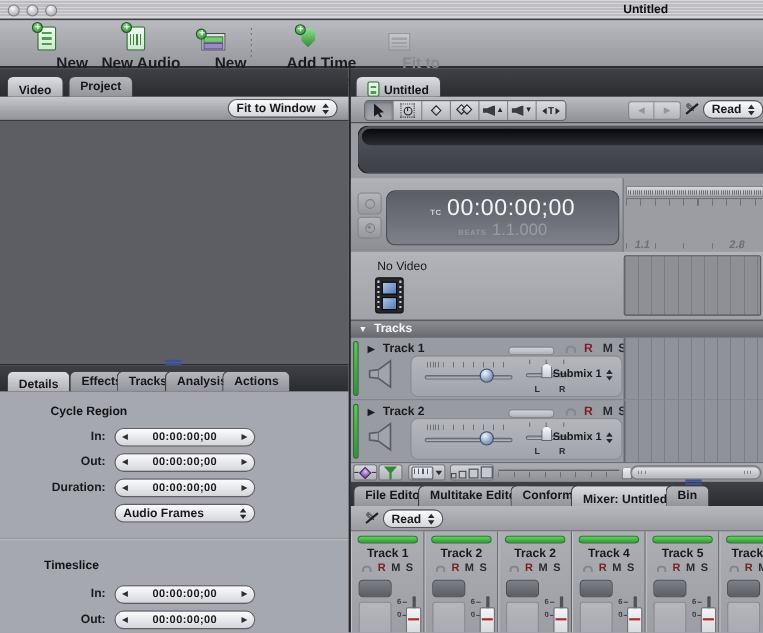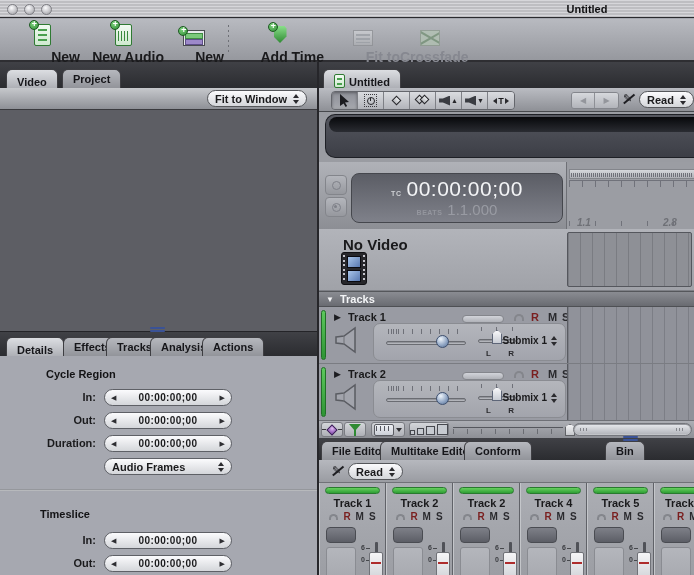--- a/index.html
+++ b/index.html
@@ -166,21 +166,21 @@
   .tickrow { position: absolute; top: 18px; left: 2px; right: 0; height: 7px;
     border-top: 1px solid #70727a;
     background: repeating-linear-gradient(90deg,#70727a 0 1px, transparent 1px 13px); }
   .ruler-lbl { position: absolute; top: 55px; font-size: 10px; font-weight: bold; color: #6e7076; font-style: italic; }
   .bottomticks { position: absolute; bottom: 3px; left: 2px; right: 0; height: 5px;
     background: repeating-linear-gradient(90deg,#70727a 0 1px, transparent 1px 26px); }
 
   
   .videorow { position: absolute; top: 167px; left: 0; right: 0; height: 62px;
     background: linear-gradient(#b2b4ba,#a0a2a8); border-bottom: 1px solid #7e8086; }
-  .novideo { position: absolute; left: 24px; top: 7px; font-size: 15px; font-weight: bold; }
+  .novideo { position: absolute; left: 24px; top: 7px; font-size: 11px; font-weight: normal; }
   .film { position: absolute; left: 22px; top: 23px; width: 26px; height: 33px;
     background: #27272b; border: 1px solid #101014; border-radius: 3px; }
   .film::before, .film::after { content:""; position: absolute; top: 2px; bottom: 2px; width: 2px;
     background: repeating-linear-gradient(180deg,#c4c4cc 0 2px, transparent 2px 4.6px); }
   .film::before { left: 1px; } .film::after { right: 1px; }
   .film .fr { position: absolute; left: 5px; right: 5px; height: 12px;
     background: linear-gradient(135deg,#aac6ea,#5878b0); border: 1px solid #0a0a10; }
   .film .f1 { top: 3px; } .film .f2 { top: 17px; }
   .gridarea { position: absolute; left: 248px; right: 2px; top: 3px; bottom: 3px;
     background: #8e9096; border: 1px solid #55575d; border-radius: 2px;
@@ -342,26 +342,20 @@
         <span style="position:relative"><span class="markericon"></span><i class="plus-badge" style="top:-4px"></i></span>
       </div>
     <div>Add Time Marker</div>
   </div>
   <div class="tb-item disabled" style="left:326px;width:74px">
     <div class="tb-ic">
         <span class="fitwinicon"></span>
       </div>
     <div>Fit to Window</div>
   </div>
-  <div class="tb-item disabled" style="left:400px;width:60px">
-    <div class="tb-ic">
-        <span class="xfadeicon"></span>
-      </div>
-    <div>Crossfade</div>
-  </div>
 </div>
 
 <div id="left" class="panel">
   <div class="tabstrip l-strip1">
     <div class="tab selected" style="left:6px">
         <span>Video</span>
       </div>
     <div class="tab" style="left:62px">
         <span>Project</span>
       </div>
@@ -691,20 +685,23 @@
   <div class="tabstrip r-strip3">
     <div class="tab" style="left:2px">
         <span>File Editor</span>
       </div>
     <div class="tab" style="left:61px">
         <span>Multitake Editor</span>
       </div>
     <div class="tab" style="left:145px">
         <span>Conform</span>
       </div>
+    <div class="tab selected" style="left:200px">
+        <span>Mixer: Untitled</span>
+      </div>
     <div class="tab" style="left:286px">
         <span>Bin</span>
       </div>
   </div>
 
   <div class="mixerbar">
     <div class="pencil-wrap" style="left:12px;top:4px">
       <span class="pc">✎</span>
         <i class="slash"></i>
     </div>

